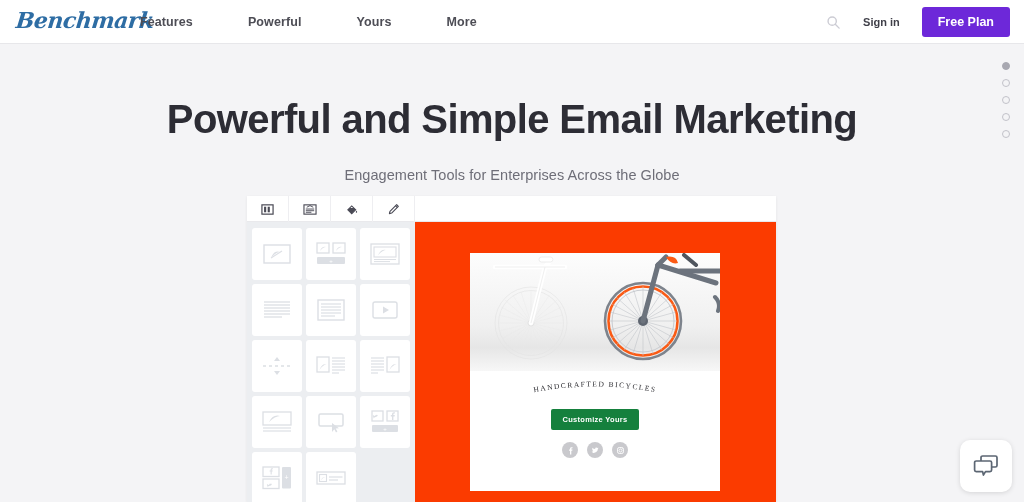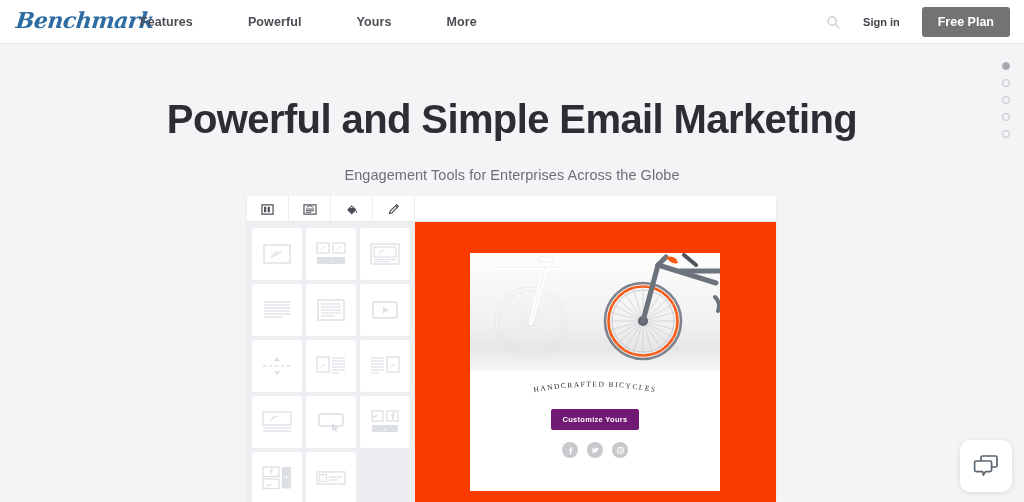--- a/index.html
+++ b/index.html
@@ -50,21 +50,21 @@
   #nav-right {
     position: absolute; right: 14px; top: 0;
     height: 44px; display: flex; align-items: center; gap: 22px;
   }
   #search-icon { width: 15px; height: 15px; cursor: pointer; display:block; }
   #signin {
     font-size: 11px; font-weight: bold; color: #3f3f48;
     cursor: pointer; white-space: nowrap;
   }
   #freeplan {
-    background: #737373; color: #ffffff;
+    background: #6d28d9; color: #ffffff;
     font-size: 12.5px; font-weight: bold;
     border: none; border-radius: 3px;
     padding: 8px 16px; cursor: pointer;
     white-space: nowrap;
     font-family: "Liberation Sans", sans-serif;
   }
 
   
   #hero-title {
     position: absolute; top: 96px; left: 0; width: 1024px;
@@ -153,21 +153,21 @@
     text-align: center;
     font-family: "DejaVu Serif", serif;
     font-style: italic;
     font-size: 21px;
     color: #17171a;
     margin-top: -2px;
     letter-spacing: -0.2px;
   }
   #cta-btn {
     display: block; margin: 10px auto 0;
-    background: #701a75; color: #ffffff;
+    background: #15803d; color: #ffffff;
     border: none; border-radius: 2px;
     font-size: 7.5px; font-weight: bold;
     padding: 6px 11px; cursor: pointer;
     letter-spacing: 0.3px;
     font-family: "Liberation Sans", sans-serif;
   }
   #social-row {
     display: flex; justify-content: center; gap: 9px;
     margin-top: 12px;
   }

